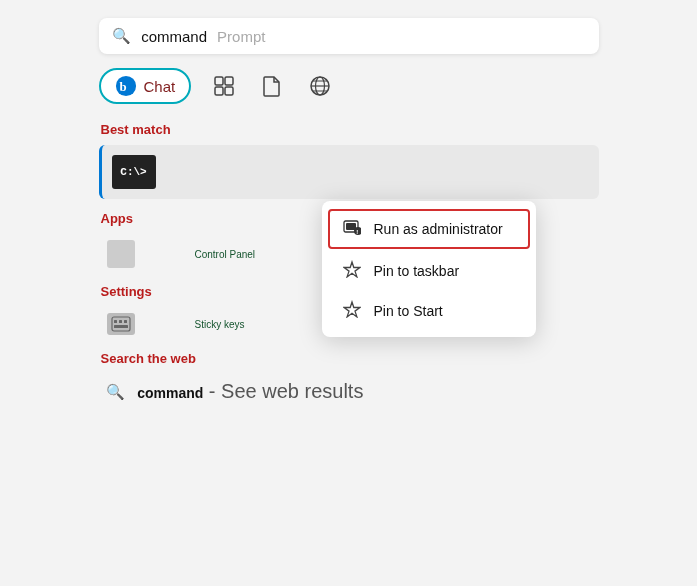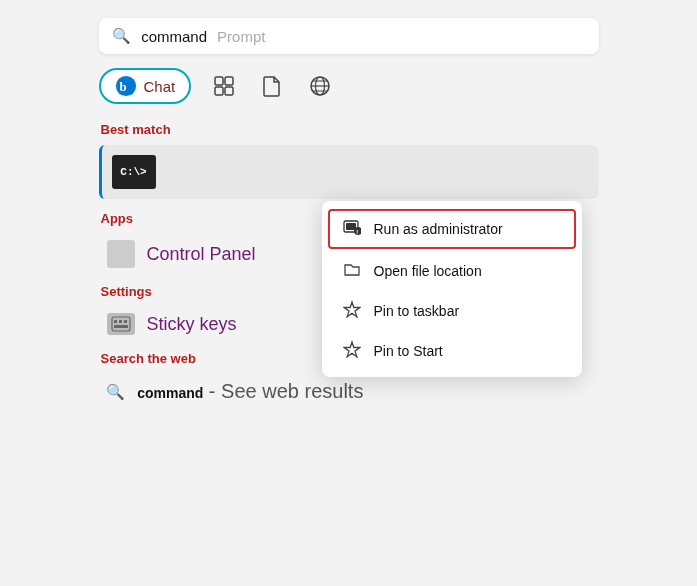--- a/index.html
+++ b/index.html
@@ -126,22 +126,23 @@
       border-radius: 4px;
     }
     .list-item-icon {
       width: 28px;
       height: 28px;
       background: #ccc;
       border-radius: 3px;
       flex-shrink: 0;
     }
     .list-item-label {
-      font-size: 18px;
-      color: #701a75;
+      font-size: 10px;
+      color: #14532d;
+      margin-left: 48px;
     }
     .settings-section { margin-bottom: 10px; }
     .settings-icon {
       width: 28px;
       height: 22px;
       background: #bbb;
       border-radius: 3px;
       flex-shrink: 0;
       display: flex;
       align-items: center;
@@ -165,21 +166,21 @@
     }
     
     .context-menu {
       position: absolute;
       top: 56px;
       left: 220px;
       background: #fff;
       border-radius: 8px;
       box-shadow: 0 4px 24px rgba(0,0,0,0.18);
       padding: 6px 0;
-      width: 260px;
+      width: 214px;
       z-index: 10;
     }
     .context-menu-item {
       display: flex;
       align-items: center;
       gap: 12px;
       padding: 9px 16px;
       font-size: 14px;
       color: #111;
       cursor: pointer;
@@ -262,28 +263,20 @@
       <div class="context-menu-item">
         <span class="menu-icon">
           <svg width="18" height="18" viewBox="0 0 18 18">
             <rect x="1" y="3" width="14" height="11" rx="1.5" fill="none" stroke="#333" stroke-width="1.3"></rect>
             <rect x="3" y="5" width="10" height="7" rx="1" fill="#333"></rect>
             <circle cx="15" cy="13" r="4" fill="#333"></circle>
             <text x="13.2" y="16" font-size="6" fill="white" font-family="sans-serif" font-weight="bold">!</text>
           </svg>
         </span>
         <span>Run as administrator</span>
-      </div>
-      <div class="context-menu-item">
-        <span class="menu-icon">
-          <svg width="18" height="18" viewBox="0 0 18 18">
-            <path d="M2 5h6l2 2h6v8H2z" fill="none" stroke="#444" stroke-width="1.3"></path>
-          </svg>
-        </span>
-        <span>Open file location</span>
       </div>
       <div class="context-menu-item">
         <span class="menu-icon">
           <svg width="18" height="18" viewBox="0 0 18 18">
             <path d="M9 2l1.8 5.5H17l-5 3.6 1.9 5.8L9 13.3l-4.9 3.6 1.9-5.8-5-3.6h6.2z" fill="none" stroke="#444" stroke-width="1.3"></path>
           </svg>
         </span>
         <span>Pin to taskbar</span>
       </div>
       <div class="context-menu-item">

